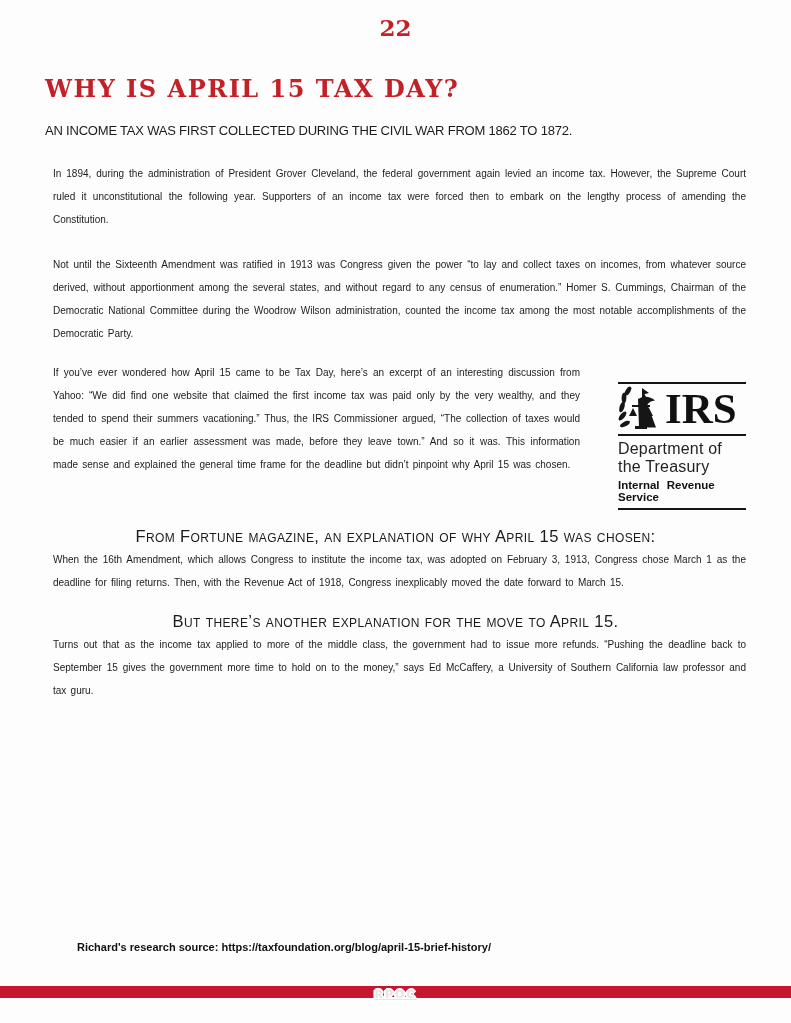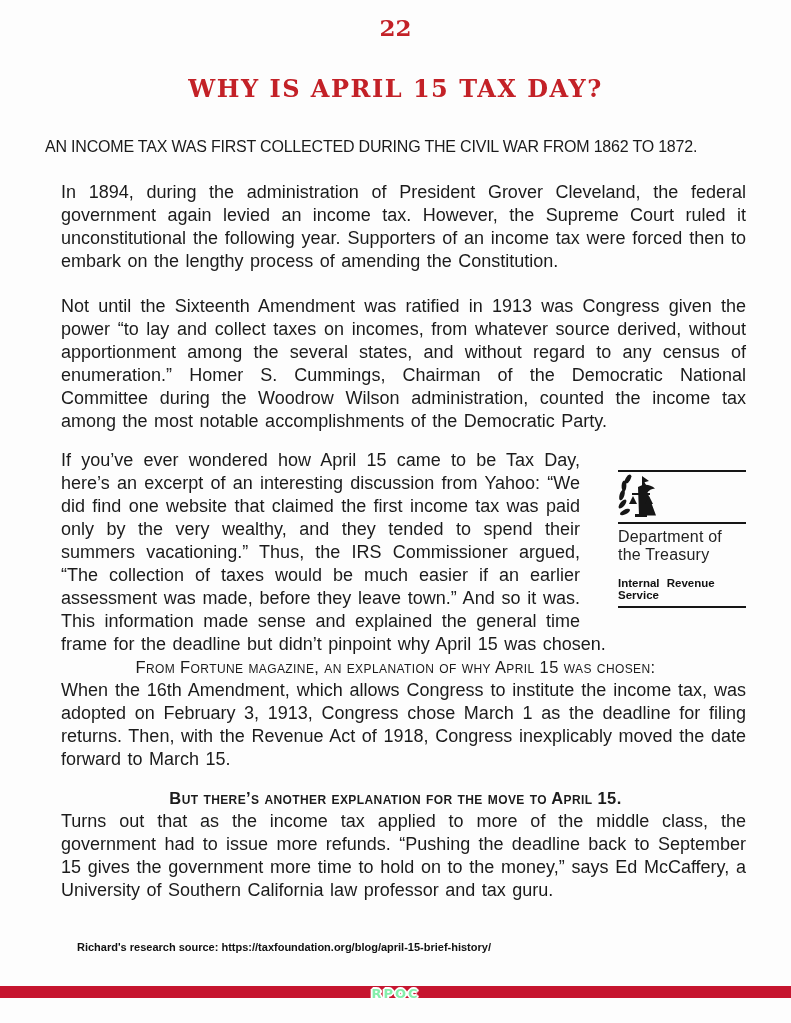--- a/index.html
+++ b/index.html
@@ -15,54 +15,53 @@
 
   .pageno {
     text-align:center;
     color:#c32127;
     font-family:"DejaVu Serif", serif;
     font-weight:bold;
     font-size:23px;
     line-height:20px;
   }
   .title {
-    text-align:center;
     color:#c32127;
     font-family:"DejaVu Serif", serif;
     font-weight:bold;
     font-size:24px;
     letter-spacing:1.5px;
     margin-top:36px;
     line-height:30px;
   }
   .intro {
-    margin-top:30px;
-    font-size:16px;
-    line-height:25px;
+    margin-top:18px;
+    font-size:13px;
+    line-height:18px;
     letter-spacing:-0.2px;
     color:#1b1b1b;
   }
   p.body {
-    font-size:18px;
+    font-size:10px;
     line-height:23px;
     text-align:justify;
-    margin:22px 0 0 16px;
+    margin:22px 0 0 8px;
     word-spacing:1.5px;
   }
   p.no-top { margin-top:0; }
   .smallcaps {
     font-variant:small-caps;
     text-align:center;
     font-size:16.5px;
     line-height:23px;
     letter-spacing:0.4px;
     margin:0;
   }
   .h-fortune { }
-  .h-another { margin-top:16px;font-weight:bold; }
+  .h-another { margin-top:16px; }
 
   
   .irs-float {
     float:right;
     width:150px;
     height:164px;
     margin-left:16px;
     padding-top:21px;
     box-sizing:border-box;
   }
@@ -81,21 +80,21 @@
     font-size:16px;
     color:#222;
     margin:4px 0 0 0;
     letter-spacing:0.2px;
   }
   .irs-service {
     font-size:11.5px;
     font-weight:bold;
     color:#111;
     word-spacing:4px;
-    margin:13px 0 5px 0;
+    margin:3px 0 5px 0;
   }
 
   .source-note {
     position:absolute;
     left:53px; top:941px;
     font-size:11px;
     font-weight:bold;
     color:#111;
     margin-left:24px;
   }
@@ -105,27 +104,28 @@
     width:791px; height:12px;
     background:#c6152f;
     text-align:center;
   }
   .band-text {
     display:inline-block;
     position:relative;
     top:-2px;
     font-family:"DejaVu Sans", sans-serif;
     font-weight:bold;
-    font-size:13px;
+    font-size:11px;
     line-height:14px;
     letter-spacing:2px;
-    color:#86efac;
+    color:#e5e5e5;
     text-shadow:
       -2px 0 #ffffff, 2px 0 #ffffff, 0 -2px #ffffff, 0 2px #ffffff,
       -1px -1px #ffffff, 1px 1px #ffffff, -1px 1px #ffffff, 1px -1px #ffffff;
+    text-decoration: underline;
   }
 </style>
 </head>
 <body>
 
 <div class="page">
 
   <div class="pageno">22</div>
 
   <div class="title">WHY IS APRIL 15 TAX DAY?</div>
@@ -150,20 +150,21 @@
               <ellipse cx="10" cy="5" rx="5" ry="2.3" transform="rotate(-60 10 5)"></ellipse>
               <path d="M24 2 l7 5 -4.5 1.2 5 9 -7.5 -2.5 z"></path>
               <path d="M20 13 q9 -5 17 1.5 q-5.5 0.5 -7.5 4 l8.5 23 h-17 z"></path>
               <rect x="14" y="19" width="18" height="2"></rect>
               <rect x="22" y="19" width="2" height="18"></rect>
               <path d="M15 22 l-4 8 h8 z"></path>
               <path d="M31 22 l-4 8 h8 z"></path>
               <rect x="17" y="40" width="12" height="3"></rect>
             </g>
           </svg>
+          <span class="irs-acronym">IRS</span>
         </div>
         <div class="irs-rule"></div>
         <div class="irs-dept">Department of the Treasury</div>
         <div class="irs-service">Internal Revenue Service</div>
         <div class="irs-rule"></div>
       </div>
     </div>
     <p class="body no-top">If you’ve ever wondered how April 15 came to be Tax Day, here’s an excerpt of an interesting discussion from Yahoo: “We did find one website that claimed the first income tax was paid only by the very wealthy, and they tended to spend their summers vacationing.” Thus, the IRS Commissioner argued, “The collection of taxes would be much easier if an earlier assessment was made, before they leave town.” And so it was. This information made sense and explained the general time frame for the deadline but didn’t pinpoint why April 15 was chosen.</p>
   </div>
 

